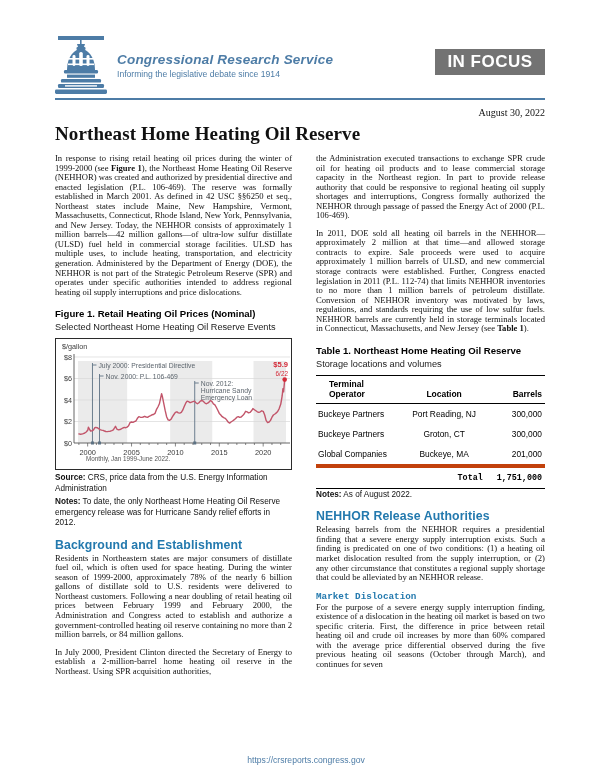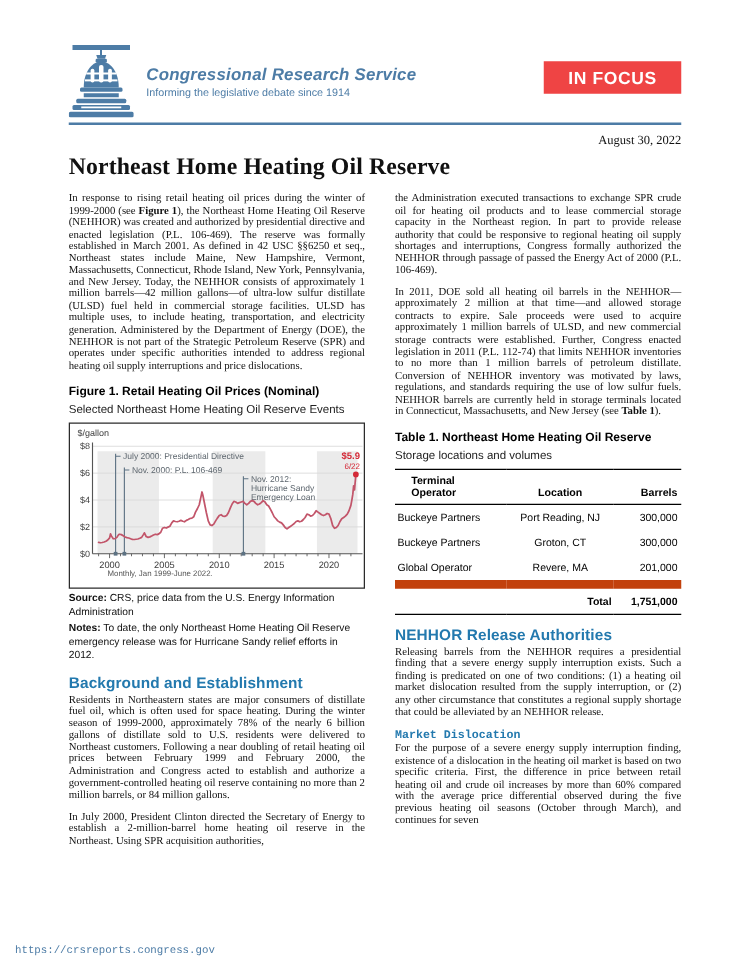--- a/index.html
+++ b/index.html
@@ -15,22 +15,22 @@
   .logo-text { margin-left:10px; padding-top:16px; }
   .logo-title {
     font-family:"Liberation Sans", sans-serif; font-weight:bold; font-style:italic;
     font-size:13.5px; color:#4d7ca6; letter-spacing:0.2px;
   }
   .logo-tagline {
     font-family:"Liberation Sans", sans-serif; font-size:8.6px; color:#4d7ca6; margin-top:2px;
   }
   .badge {
     position:absolute; right:0; top:13px; width:110px; height:26px;
-    background:#ef4444; color:#fff; font-family:"Liberation Sans", sans-serif;
-    font-weight:bold; font-size:14px; letter-spacing:0.5px;
+    background:#737373; color:#fff; font-family:"Liberation Sans", sans-serif;
+    font-weight:bold; font-size:17px; letter-spacing:0.5px;
     display:flex; align-items:center; justify-content:center;
   }
   .head-rule { border:none; border-top:2px solid #4d7ca6; margin-top:0; }
   .doc-date { text-align:right; font-size:10px; margin-top:7px; }
   .doc-title { font-size:19px; font-weight:bold; margin-top:5px; letter-spacing:0.1px; }
   
   .columns { display:flex; gap:24px; margin-top:9px; }
   .col { width:239px; }
   .col p {
     font-size:8.6px; line-height:9.55px; text-align:justify; margin-bottom:8px; color:#111;
@@ -64,26 +64,26 @@
     font-family:"Liberation Sans", sans-serif; font-size:8.4px; color:#000;
   }
   table.nehhor th {
     font-weight:bold; font-size:8.5px; border-bottom:1px solid #000;
     padding:3px 2px 4px 2px; vertical-align:bottom; white-space:pre-line; text-align:left;
   }
   table.nehhor th.c, table.nehhor td.c { text-align:center; }
   table.nehhor th.r, table.nehhor td.r { text-align:right; padding-right:3px; }
   table.nehhor th.indent { padding-left:13px; }
   table.nehhor td { padding:5px 2px; }
-  table.nehhor tr.total td { border-top:7px solid #c2410c; font-weight:bold; }
+  table.nehhor tr.total td { border-top:4px solid #c2410c; font-weight:bold;font-family:Liberation Mono, monospace; }
   table.nehhor tr.total td.lbl { text-align:right; }
   
   .footer {
-    position:absolute; left:12px; right:0; bottom:12px; text-align:left;
-    font-family:Liberation Mono, monospace; font-size:8.6px; color:#4d7ca6;
+    position:absolute; left:12px; right:0; bottom:12px; text-align:center;
+    font-family:Liberation Sans, sans-serif; font-size:8.6px; color:#4d7ca6;
   }
   .footer a { color:#4d7ca6; text-decoration:none; }
 </style>
 </head>
 <body>
 
 <div class="page">
 
   <div class="masthead">
     <div class="logo-wrap">
@@ -228,32 +228,33 @@
             <td>Buckeye Partners</td>
             <td class="c">Port Reading, NJ</td>
             <td class="r">300,000</td>
           </tr>
           <tr>
             <td>Buckeye Partners</td>
             <td class="c">Groton, CT</td>
             <td class="r">300,000</td>
           </tr>
           <tr>
-            <td>Global Operator</td>
-            <td class="c">Revere, MA</td>
+            <td>Global Companies</td>
+            <td class="c">Buckeye, MA</td>
             <td class="r">201,000</td>
           </tr>
           <tr class="total">
             <td></td>
             <td class="lbl">Total</td>
             <td class="r">1,751,000</td>
           </tr>
         </tbody>
       </table>
 
+      <div class="srcnote" style="margin-top:1px"><span style="font-weight: bold;">Notes:</span><span> As of August 2022.</span></div>
 
       <h2 class="sec">NEHHOR Release Authorities</h2>
       <p>Releasing barrels from the NEHHOR requires a presidential finding that a severe energy supply interruption exists. Such a finding is predicated on one of two conditions: (1) a heating oil market dislocation resulted from the supply interruption, or (2) any other circumstance that constitutes a regional supply shortage that could be alleviated by an NEHHOR release.</p>
 
       <h3 class="subsec">Market Dislocation</h3>
       <p>For the purpose of a severe energy supply interruption finding, existence of a dislocation in the heating oil market is based on two specific criteria. First, the difference in price between retail heating oil and crude oil increases by more than 60% compared with the average price differential observed during the five previous heating oil seasons (October through March), and continues for seven</p>
     </div>
   </div>
 
   <div class="footer">

